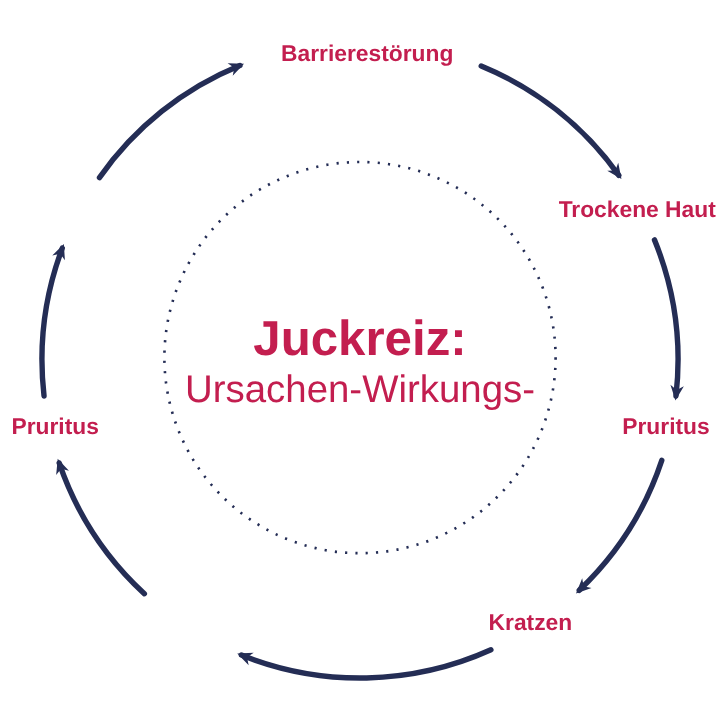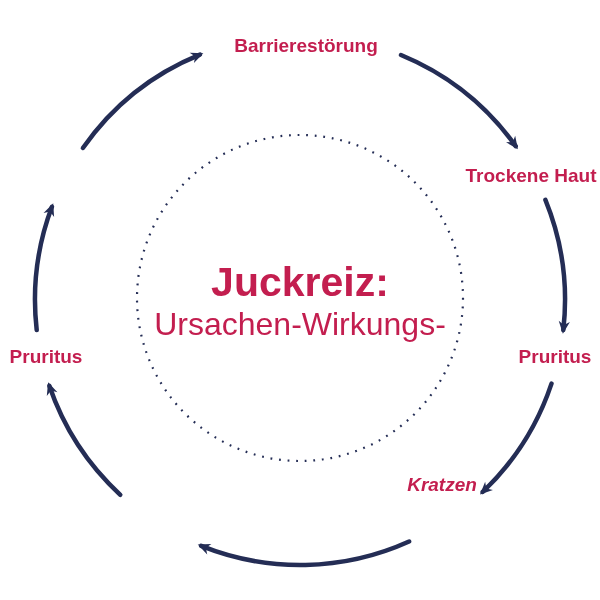--- a/index.html
+++ b/index.html
@@ -59,21 +59,21 @@
         <path d="M 82.9 148.0 A 265 265 0 0 1 199.9 54.6" class="arc" marker-end="url(#arrowhead)"></path>
       </g>
   </svg>
 
   <div class="cycle-label" style="left:306px;top:46px;">Barrierestörung</div>
 
   <div class="cycle-label" style="left:531px;top:176px;">Trockene Haut</div>
 
   <div class="cycle-label" style="left:555px;top:357px;">Pruritus</div>
 
-  <div class="cycle-label" style="left:442px;top:485px;font-style:italic;">Kratzen</div>
+  <div class="cycle-label" style="left:442px;top:520px;">Kratzen</div>
 
 
   <div class="cycle-label" style="left:46px;top:357px;">Pruritus</div>
 
 
   <div class="center-text">
     <div class="center-heading">Juckreiz:</div>
     <div class="center-sub">Ursachen-Wirkungs-</div>
   </div>
 

